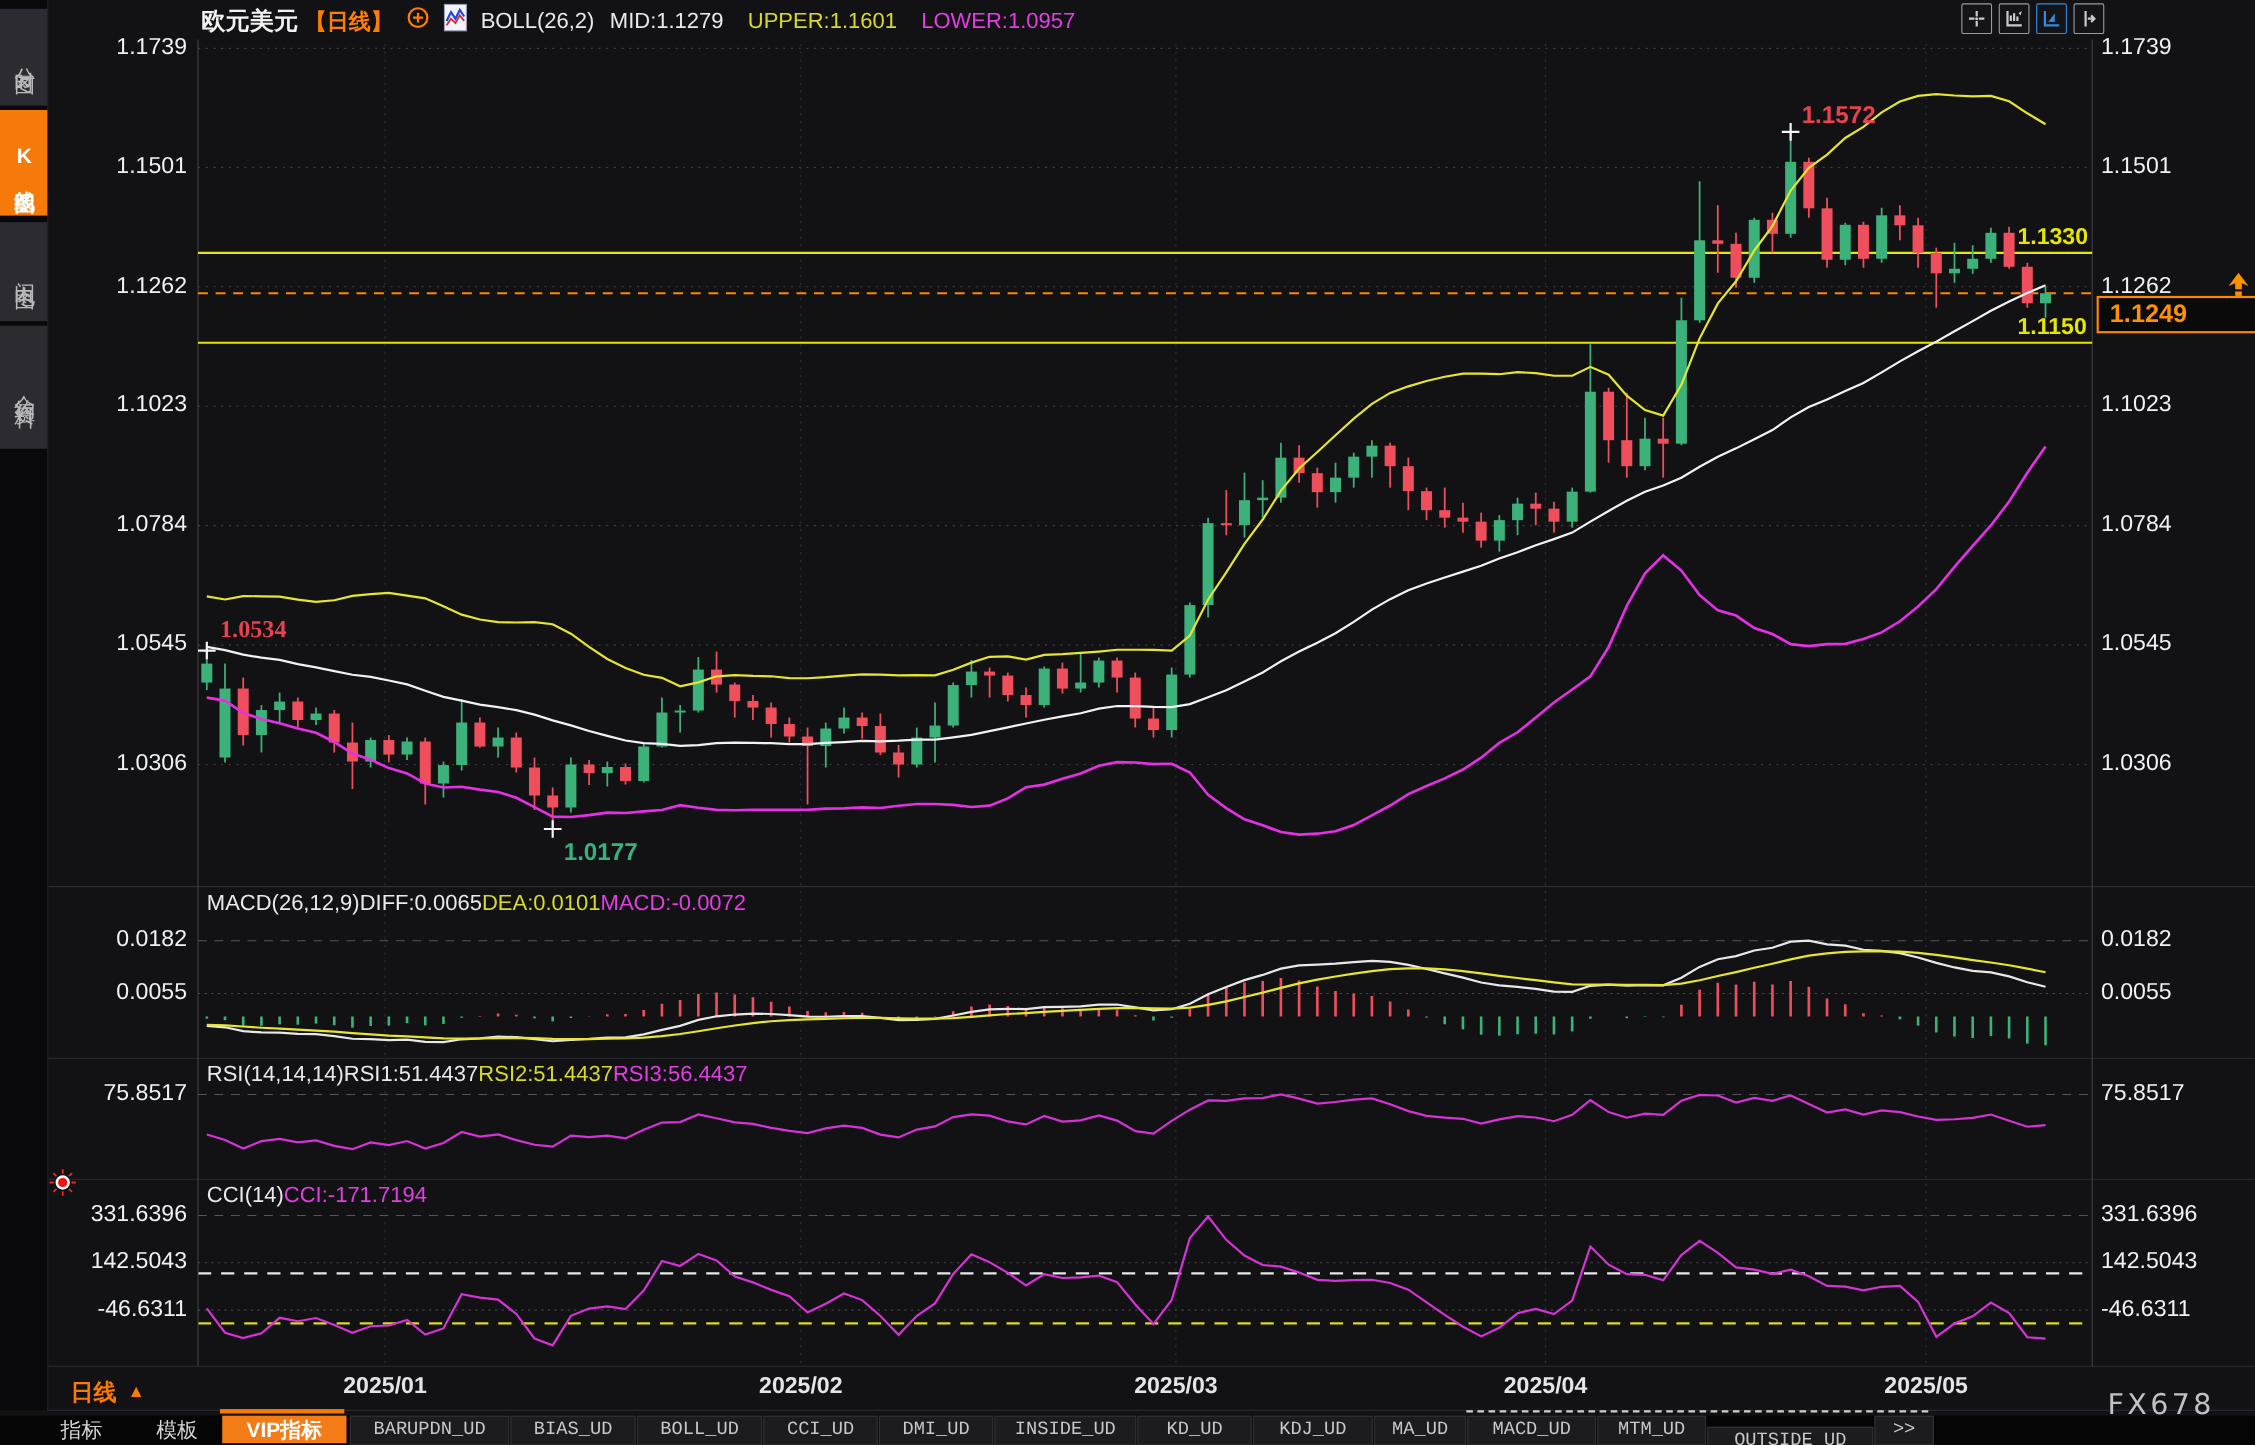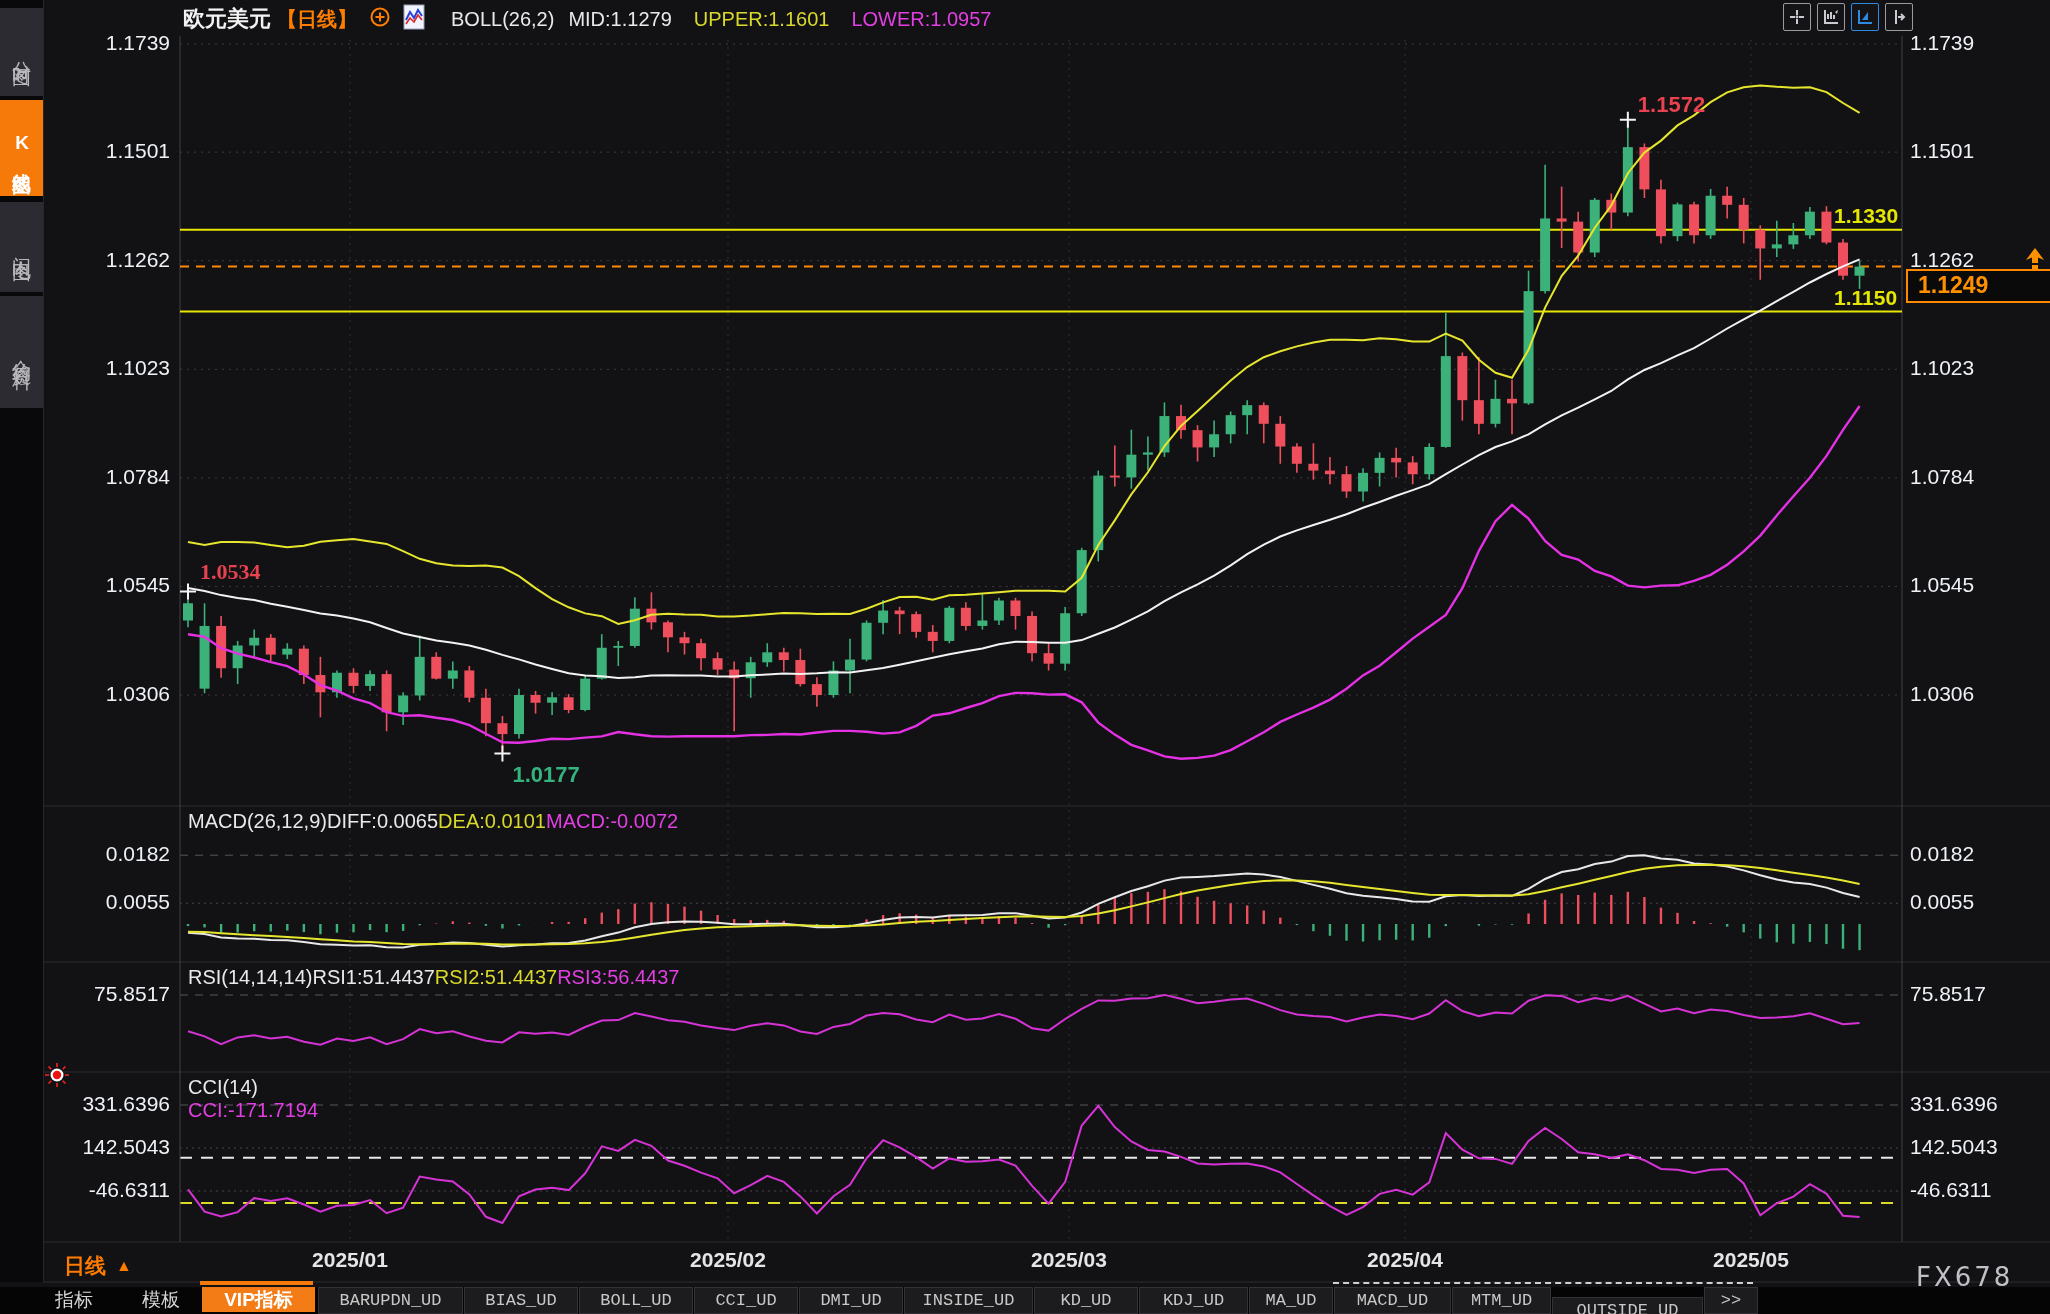--- a/index.html
+++ b/index.html
@@ -9,21 +9,21 @@
   #sidebar{position:absolute;left:0;top:0;width:43px;height:1282px;background:#09090b;z-index:5;border-right:1px solid #26262b;}
   .side-item{position:absolute;left:0;width:43px;background:#2b2b31;color:#b9b9bd;
              display:flex;align-items:center;justify-content:center;
              writing-mode:vertical-rl;text-orientation:upright;
              font-size:19px;letter-spacing:4px;cursor:pointer;}
   .side-item.active{background:#f57a0a;color:#ffffff;font-weight:bold;}
   
   #header{position:absolute;left:183px;top:4px;height:30px;display:flex;align-items:center;z-index:6;font-size:20px;white-space:nowrap;}
   #header .sym{color:#f2f2f2;font-weight:bold;font-size:22px;}
   #header .period{color:#ff7e00;font-weight:bold;margin-left:6px;}
-  #header .ind{color:#e9e9e9;margin-left:26px;}
+  #header .ind{color:#e9e9e9;margin-left:12px;}
   #header .mid{color:#e9e9e9;margin-left:14px;}
   #header .upper{color:#d9d92a;margin-left:22px;}
   #header .lower{color:#e23ee2;margin-left:22px;}
   .hicon{display:inline-block;margin-left:12px;}
   
   #toolbar{position:absolute;left:1783px;top:3px;display:flex;gap:6px;z-index:6;}
   .tool-btn{width:26px;height:26px;border:1px solid #9a9aa2;border-radius:2px;background:#141417;
             display:flex;align-items:center;justify-content:center;cursor:pointer;}
   .tool-btn.active{border-color:#2f8be0;}
   
@@ -531,21 +531,21 @@
         <span style="color: rgb(233, 233, 233);">DIFF:0.0065</span>
         <span style="color: rgb(217, 217, 42);">DEA:0.0101</span>
         <span style="color: rgb(226, 62, 226);">MACD:-0.0072</span>
       </div>
       <div class="lbl ind-hdr" style="left: 188px; top: 966px;">
         <span style="color: rgb(233, 233, 233);">RSI(14,14,14)</span>
         <span style="color: rgb(233, 233, 233);">RSI1:51.4437</span>
         <span style="color: rgb(217, 217, 42);">RSI2:51.4437</span>
         <span style="color: rgb(226, 62, 226);">RSI3:56.4437</span>
       </div>
-      <div class="lbl ind-hdr" style="left: 188px; top: 1076px; flex-direction: column;">
+      <div class="lbl ind-hdr" style="left: 188px; top: 1076px;">
         <span style="color: rgb(233, 233, 233);">CCI(14)</span>
         <span style="color: rgb(226, 62, 226);">CCI:-171.7194</span>
       </div>
     </div>
 
   <div id="price-box">
     <span>1.1249</span>
   </div>
 
   <div id="up-arrow">

